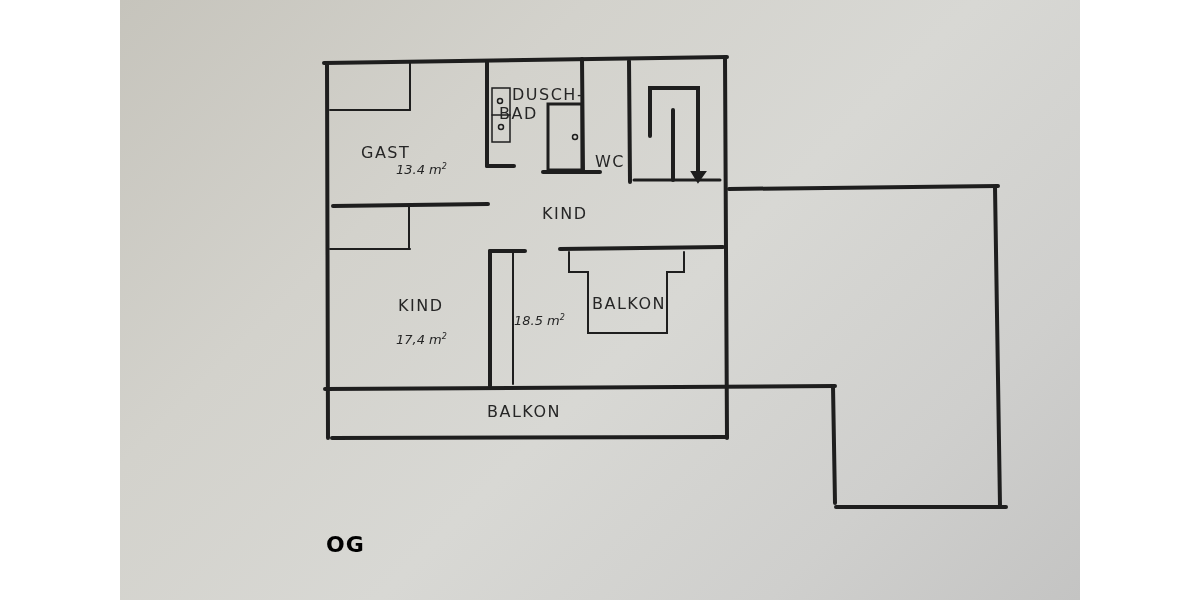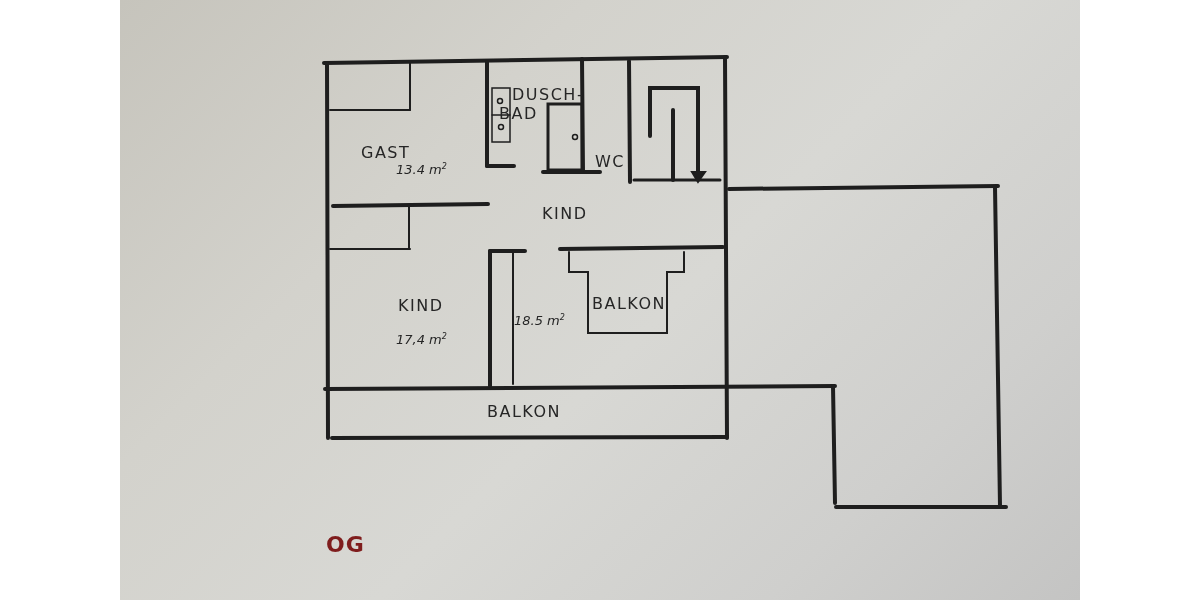--- a/index.html
+++ b/index.html
@@ -3,21 +3,21 @@
 <meta charset="utf-8">
 <style>
   html,body{margin:0;padding:0;background:#ffffff;}
   body{width:1200px;height:600px;position:relative;overflow:hidden;font-family:"Liberation Sans",sans-serif;}
   .photo{position:absolute;left:120px;top:0;width:960px;height:600px;
     background:linear-gradient(135deg,#c6c4bc 0%,#d3d2cc 30%,#d8d8d4 55%,#cfcfcd 80%,#c4c4c3 100%);}
   svg{position:absolute;left:0;top:0;}
   .lbl{position:absolute;color:#262626;font-family:"DejaVu Sans",sans-serif;font-size:16px;letter-spacing:1.5px;white-space:nowrap;}
   .area{position:absolute;color:#262626;font-family:"DejaVu Sans",sans-serif;font-size:13px;font-style:italic;white-space:nowrap;}
   .area sup{font-size:8px;}
-  .og{position:absolute;left:326px;top:532px;font-family:"DejaVu Sans",sans-serif;font-weight:bold;font-size:22px;color:#7f1d1d;letter-spacing:1px;}
+  .og{position:absolute;left:326px;top:532px;font-family:"DejaVu Sans",sans-serif;font-weight:bold;font-size:22px;color:#000000;letter-spacing:1px;}
 </style>
 </head>
 <body>
 
 <div class="photo"></div>
 
 <svg width="1200" height="600">
   <g stroke="#1e1e1e" stroke-linecap="round" fill="none">
 
     <line x1="324" y1="63" x2="727" y2="57" stroke-width="4"></line>

